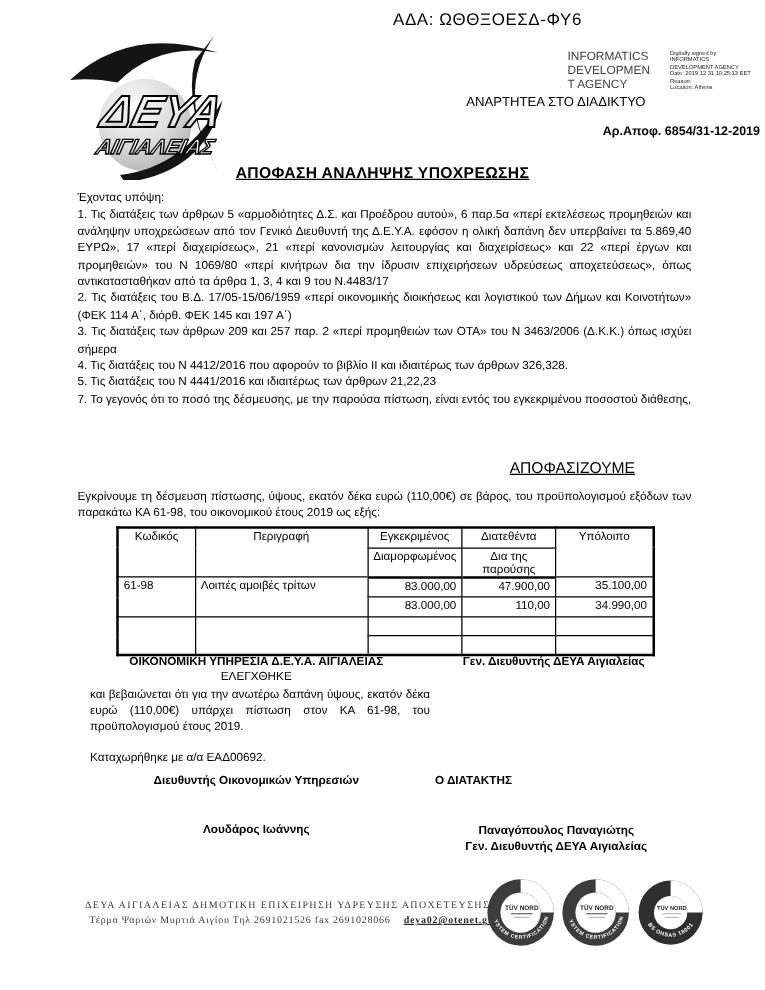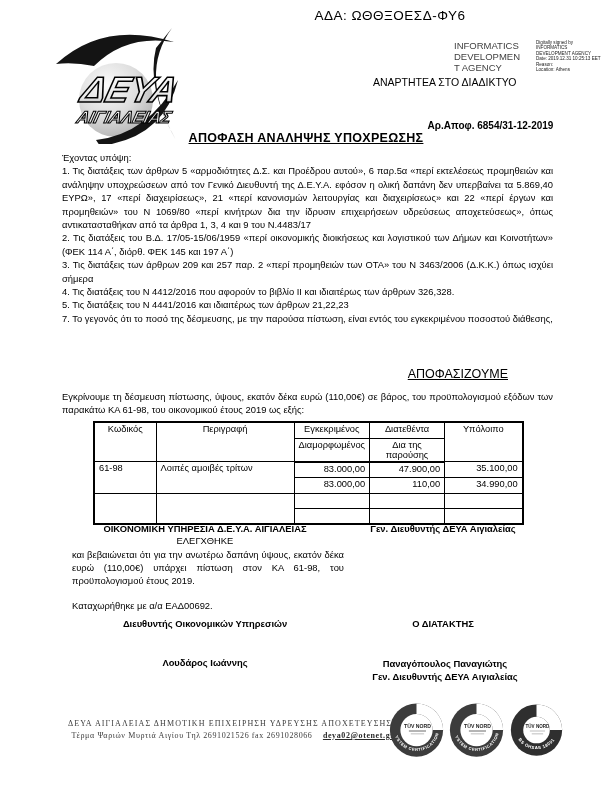--- a/index.html
+++ b/index.html
@@ -14,21 +14,21 @@
          font-size:13.5px; letter-spacing:0.5px; }
   
   .logo { position:absolute; top:26px; left:52px; width:155px; height:118px; }
   
   .hdr-right { position:absolute; top:40px; left:372px; width:236px; }
   .ida-row { display:flex; align-items:flex-start; justify-content:flex-end; gap:4px; }
   .ida-name { width:78px; font-size:9.5px; line-height:11px; color:#3f3f3f; text-align:left; }
   .ida-sig { width:72px; font-size:4.6px; line-height:5.4px; color:#222;
              font-family:"Liberation Sans", sans-serif; }
   .anartitea { font-size:10.5px; margin-top:3px; text-align:left; margin-left:1px; }
-  .apof-no { font-size:10px; font-weight:bold; margin-top:32px; text-align:center; margin-left:1px; }
+  .apof-no { font-size:10px; font-weight:bold; margin-top:12px; text-align:right; margin-left:1px; }
   
   .doc-title { position:absolute; top:131px; left:0; width:612px; text-align:center;
                font-size:12.5px; font-weight:bold; }
   .doc-title span { text-decoration:underline; letter-spacing:0.3px; }
   
   .body-text { position:absolute; top:151px; left:62px; width:491px;
                font-size:9.4px; line-height:13.4px; text-align:justify; }
   .body-text p { margin:0; }
   
   .decision-heading { position:absolute; top:367px; left:0; width:508px; text-align:right;
@@ -62,21 +62,21 @@
                    font-size:9.4px; font-weight:bold; }
   .sig-right-head { position:absolute; top:523px; left:348px; width:190px; text-align:center;
                     font-size:9.4px; font-weight:bold; }
   .sig-checked { position:absolute; top:535px; left:80px; width:250px; text-align:center;
                  font-size:9.4px; }
   .sig-certify { position:absolute; top:548px; left:72px; width:272px;
                  font-size:9.4px; line-height:13px; text-align:justify; }
   .sig-registered { position:absolute; top:600px; left:72px; width:272px; font-size:9.4px; }
   .sig-left-title { position:absolute; top:618px; left:80px; width:250px; text-align:center;
                     font-size:9.4px; font-weight:bold; }
-  .sig-right-title { position:absolute; top:618px; left:348px; width:190px; text-align:center;
+  .sig-right-title { position:absolute; top:618px; left:348px; width:190px; text-align:left;
                      font-size:9.4px; font-weight:bold; }
   .sig-left-name { position:absolute; top:657px; left:80px; width:250px; text-align:center;
                    font-size:9.4px; font-weight:bold; }
   .sig-right-name { position:absolute; top:657px; left:340px; width:210px; text-align:center;
                     font-size:9.4px; font-weight:bold; line-height:13px; }
   
   .footer { position:absolute; top:719px; left:68px; width:330px;
             font-family:"Liberation Serif", serif; color:#3c3c3c; }
   .footer-line1 { font-size:8px; letter-spacing:1.1px; white-space:nowrap; }
   .footer-line2 { font-size:8px; letter-spacing:0.6px; margin-top:3px; white-space:nowrap;text-align:center; }

